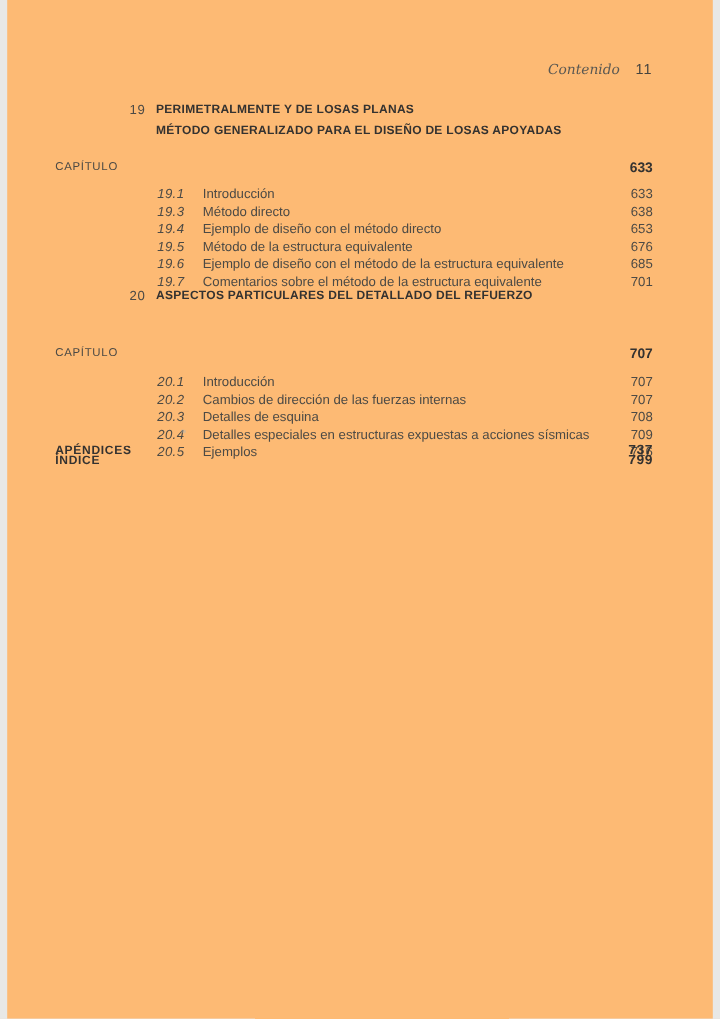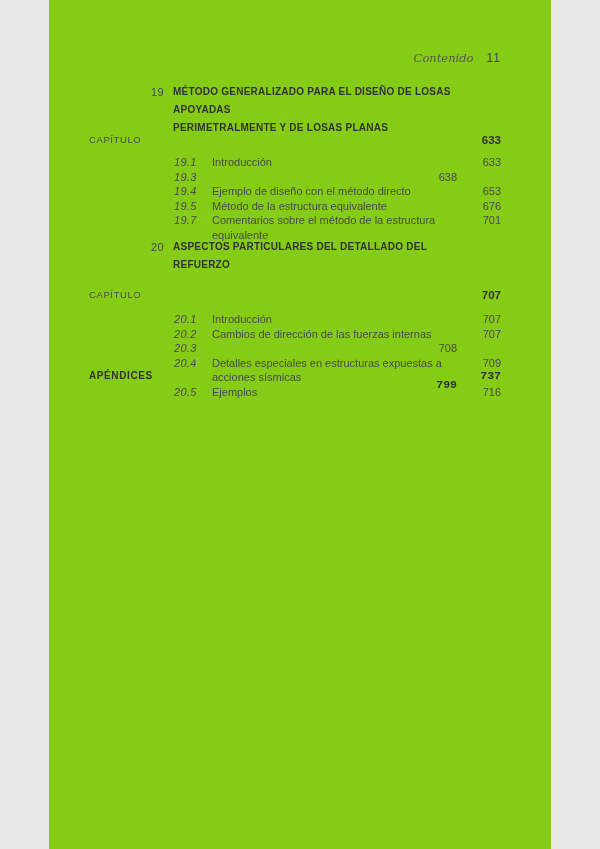--- a/index.html
+++ b/index.html
@@ -1,21 +1,21 @@
 <!DOCTYPE html>
 <html><head>
 <meta charset="utf-8">
 <style>
   html, body { margin: 0; padding: 0; background: #e8e8e6; }
   .page {
     position: relative;
-    width: 502px;
+    width: 588px;
     height: 849px;
     margin: 0 auto;
-    background: #84cc16;
+    background: #fdba74;
     font-family: "Liberation Sans", sans-serif;
     color: #504e49;
     overflow: hidden;
   }
 
   
   .running-header {
     position: absolute;
     top: 51px;
     right: 50px;
@@ -132,44 +132,50 @@
   <div class="running-header">
     <span class="running-title">Contenido</span>
     <span class="running-pagenum">11</span>
   </div>
 
   <div class="chapter-block chapter-19">
     <div class="chapter-head">
       <span class="cap-label">CAPÍTULO</span>
       <span class="cap-num">19</span>
       <div class="cap-title">
+        <div>PERIMETRALMENTE Y DE LOSAS PLANAS</div>
         <div>MÉTODO GENERALIZADO PARA EL DISEÑO DE LOSAS APOYADAS</div>
-        <div>PERIMETRALMENTE Y DE LOSAS PLANAS</div>
       </div>
       <span class="cap-page">633</span>
     </div>
     <div class="sections">
       <div class="section-row">
         <span class="section-num">19.1</span>
         <span class="section-title">Introducción</span>
         <span class="section-page">633</span>
       </div>
       <div class="section-row">
         <span class="section-num">19.3</span>
+        <span class="section-title">Método directo</span>
         <span class="section-page">638</span>
       </div>
       <div class="section-row">
         <span class="section-num">19.4</span>
         <span class="section-title">Ejemplo de diseño con el método directo</span>
         <span class="section-page">653</span>
       </div>
       <div class="section-row">
         <span class="section-num">19.5</span>
         <span class="section-title">Método de la estructura equivalente</span>
         <span class="section-page">676</span>
+      </div>
+      <div class="section-row">
+        <span class="section-num">19.6</span>
+        <span class="section-title">Ejemplo de diseño con el método de la estructura equivalente</span>
+        <span class="section-page">685</span>
       </div>
       <div class="section-row">
         <span class="section-num">19.7</span>
         <span class="section-title">Comentarios sobre el método de la estructura equivalente</span>
         <span class="section-page">701</span>
       </div>
     </div>
   </div>
 
   <div class="chapter-block chapter-20">
@@ -187,38 +193,40 @@
         <span class="section-title">Introducción</span>
         <span class="section-page">707</span>
       </div>
       <div class="section-row">
         <span class="section-num">20.2</span>
         <span class="section-title">Cambios de dirección de las fuerzas internas</span>
         <span class="section-page">707</span>
       </div>
       <div class="section-row">
         <span class="section-num">20.3</span>
+        <span class="section-title">Detalles de esquina</span>
         <span class="section-page">708</span>
       </div>
       <div class="section-row">
         <span class="section-num">20.4</span>
         <span class="section-title">Detalles especiales en estructuras expuestas a acciones sísmicas</span>
         <span class="section-page">709</span>
       </div>
       <div class="section-row">
         <span class="section-num">20.5</span>
         <span class="section-title">Ejemplos</span>
         <span class="section-page">716</span>
       </div>
     </div>
   </div>
 
   <div class="back-row back-apendices">
     <span class="back-label">APÉNDICES</span>
     <span class="back-page">737</span>
   </div>
   <div class="back-row back-indice">
+    <span class="back-label">ÍNDICE</span>
     <span class="back-page">799</span>
   </div>
 
   <div class="scan-speck"></div>
 
 </div>
 
 </body></html>

